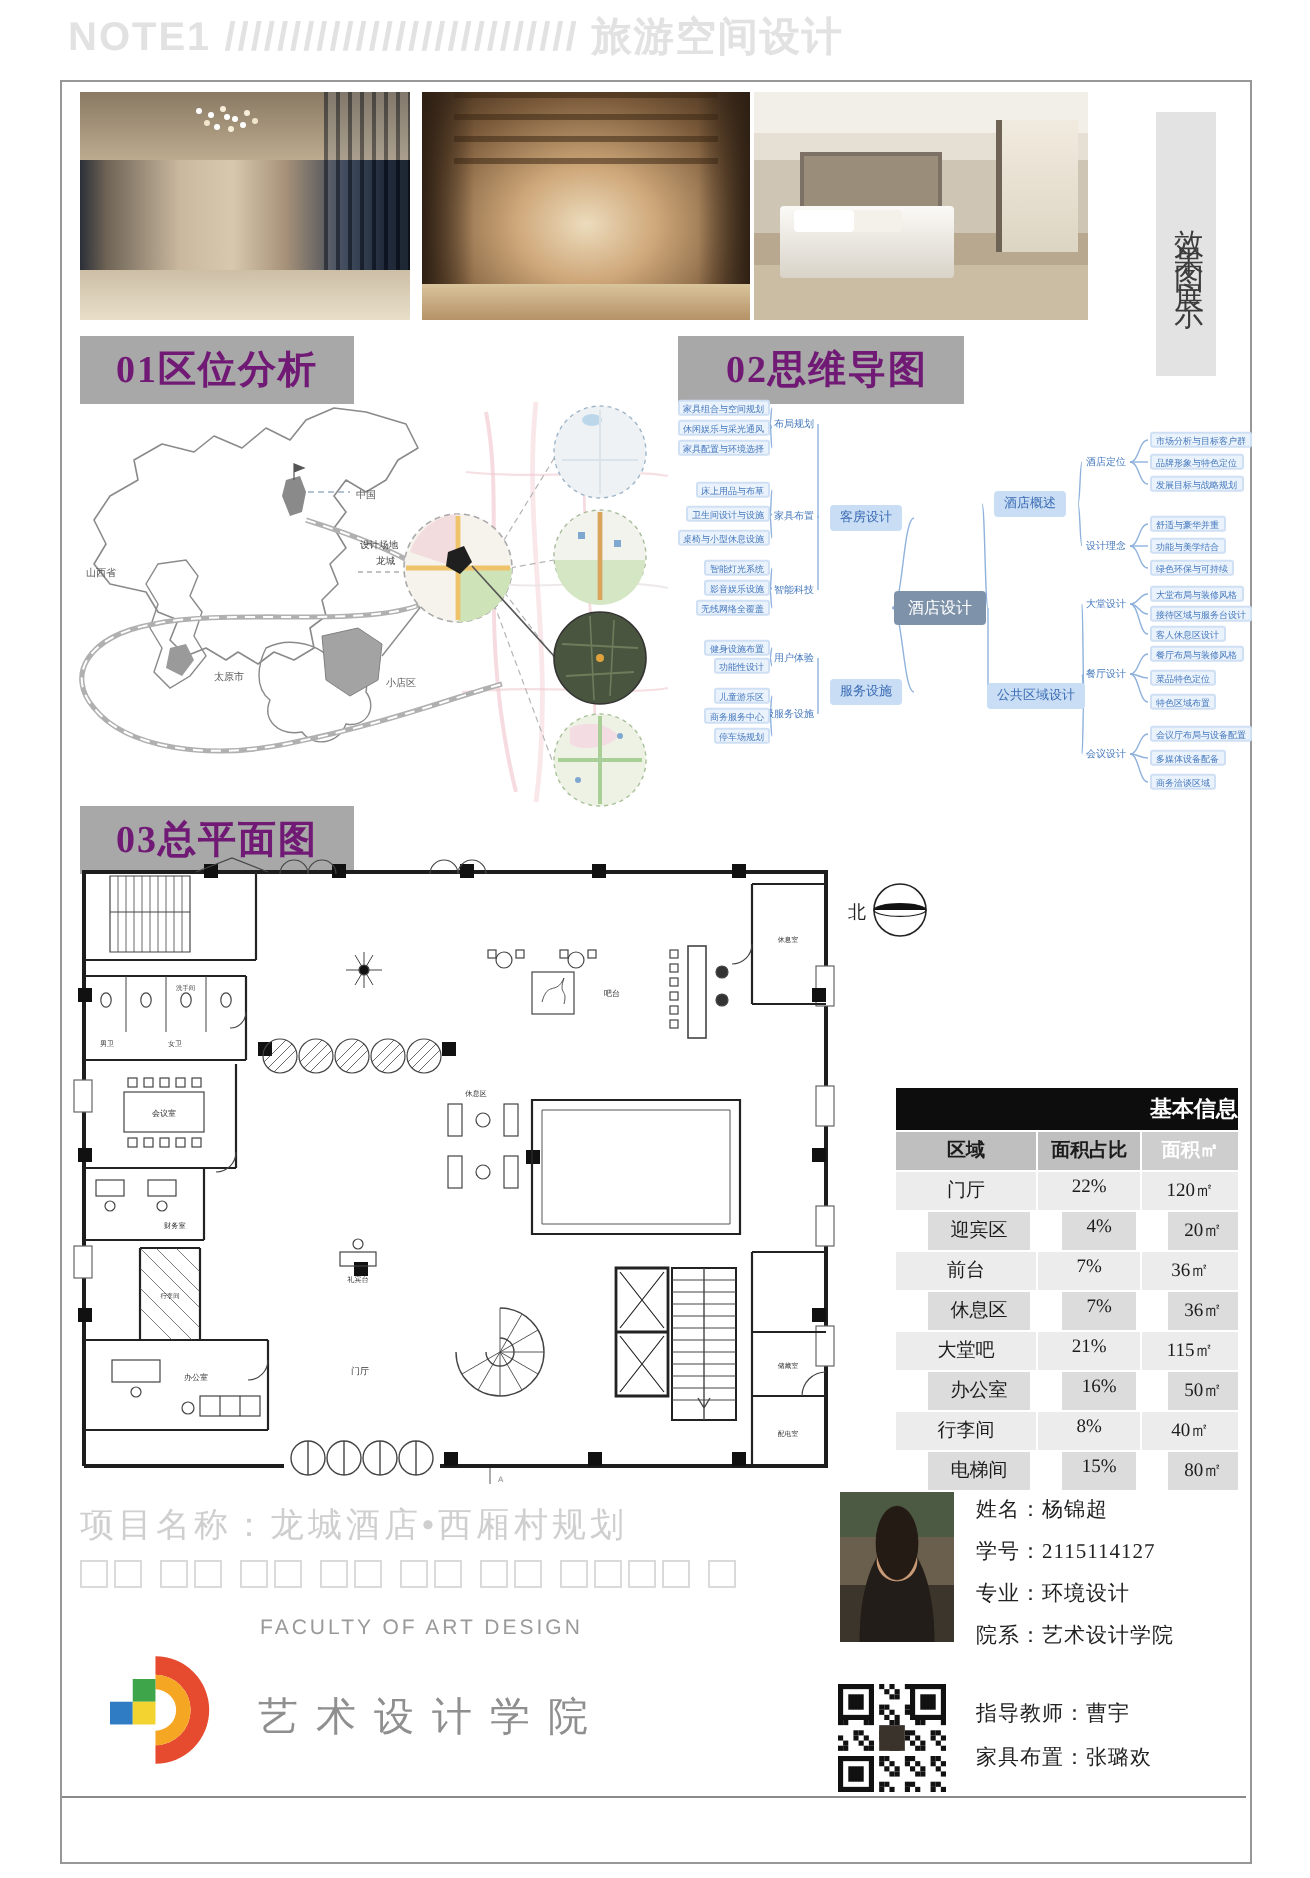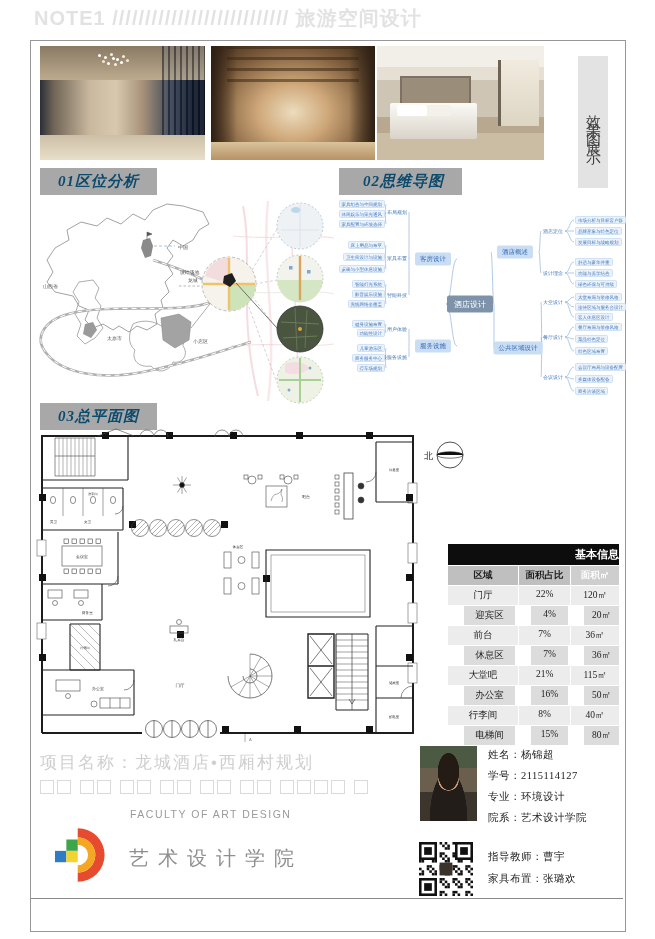--- a/index.html
+++ b/index.html
@@ -46,22 +46,22 @@
   #photo3 .window{position:absolute;right:3%;top:12%;width:23%;height:58%;
     background:linear-gradient(180deg,#f1ebdf,#ddd5c3);border-left:3px solid #6e6354;}
 
   
   #gallery-label{left:578px;top:56px;width:30px;height:132px;background:#e3e3e3;
     color:#3c3c3c;font-size:15px;font-family:"Liberation Serif","DejaVu Serif",serif;
     writing-mode:vertical-rl;text-orientation:upright;letter-spacing:9px;
     display:flex;align-items:center;justify-content:center;padding-top:6px;box-sizing:border-box;}
 
   
-  .sec-title{background:#a8a8a8;color:#0c4a6e;font-size:15px;font-weight:600;
-    font-family:"Liberation Serif","DejaVu Serif",serif;padding:4px 18px;letter-spacing:1px;font-style:italic;}
+  .sec-title{background:#a8a8a8;color:#701a75;font-size:19px;font-weight:600;
+    font-family:"Liberation Serif","DejaVu Serif",serif;padding:4px 18px;letter-spacing:1px;}
   #sec1{left:40px;top:168px;} #sec2{left:339px;top:168px;padding-left:24px;} #sec3{left:40px;top:403px;}
 
   
   #mindmap{left:337px;top:196px;width:288px;height:208px;}
   .mm-center{background:#7e93aa;color:#fff;font-size:8px;padding:3px 7px;border-radius:2px;white-space:nowrap;}
   .mm-branch{background:#c9ddf4;color:#3a6cb4;font-size:6.5px;padding:2px 5px;border-radius:2px;white-space:nowrap;}
   .mm-kid{color:#4679bd;font-size:5px;white-space:nowrap;transform:translateY(-50%);}
   .mm-leaf{color:#4679bd;background:#eaf2fc;border:0.5px solid #cfe0f4;border-radius:1.5px;
     font-size:4.5px;line-height:1.15;padding:0.5px 2px;white-space:nowrap;transform:translateY(-50%);}
 

